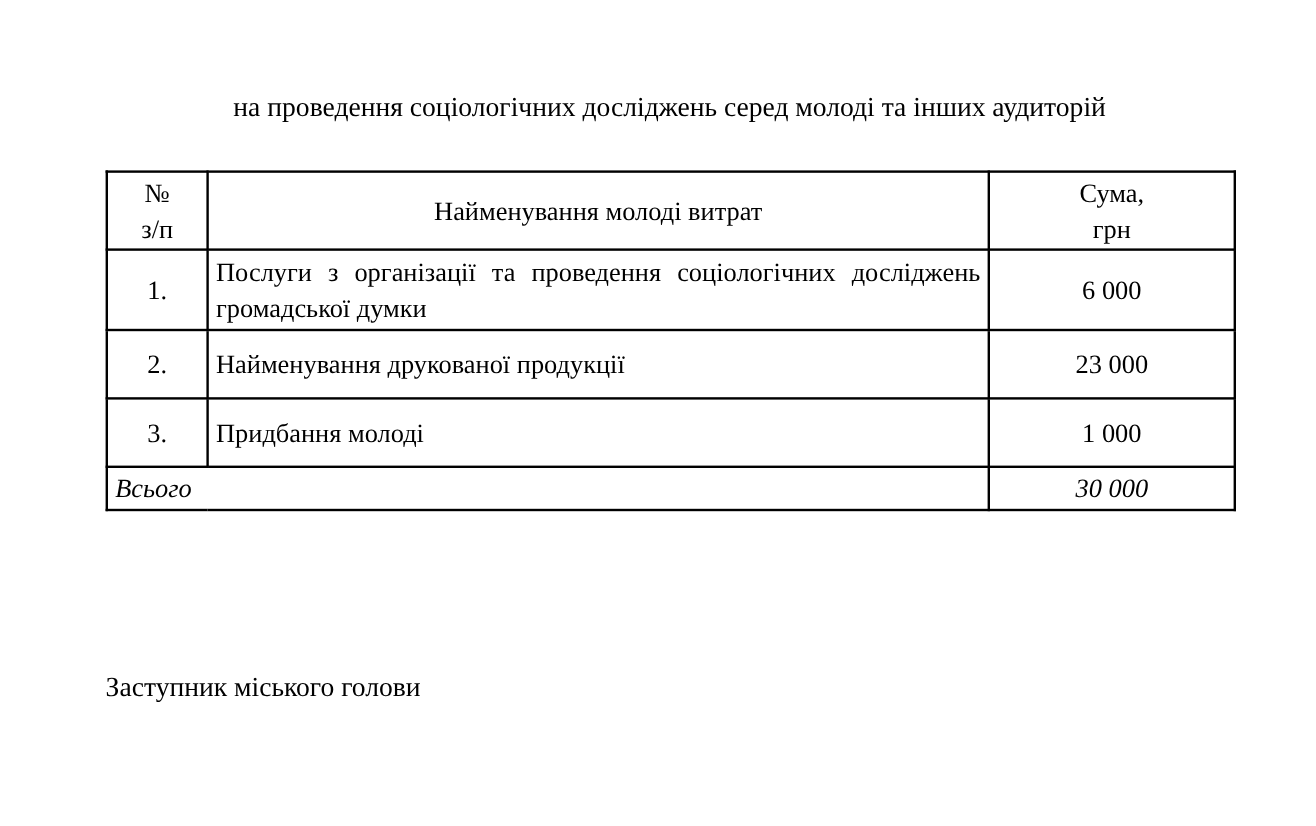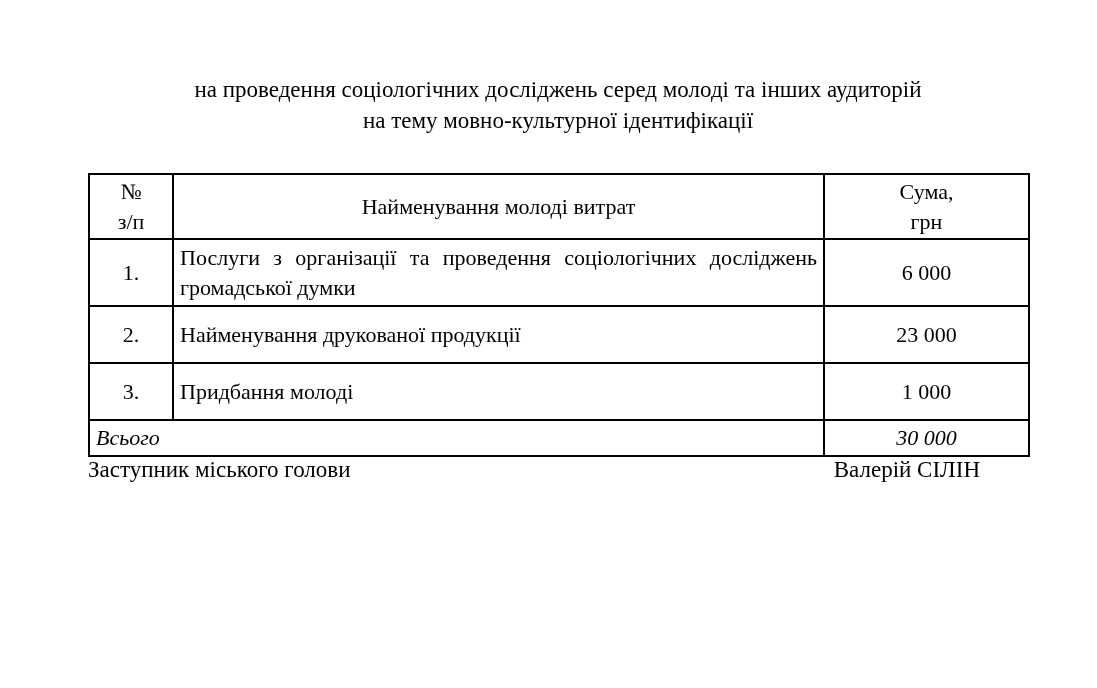--- a/index.html
+++ b/index.html
@@ -54,37 +54,37 @@
   tr.row-item-1   { height: 67px; }
   tr.row-item-2   { height: 57px; }
   tr.row-item-3   { height: 57px; }
   tr.row-total    { height: 33px; font-style: italic; }
   .total-label {
     text-align: left;
     padding-left: 6px;
   }
   .two-line span { display: block; }
   .signature-row {
+    margin-top: 134px;
     display: flex;
     justify-content: space-between;
     align-items: baseline;
     font-size: 23px;
   }
   .signature-name {
     padding-right: 48px;
   }
 </style>
 </head>
 <body>
 
 <div class="page">
 
   <div class="title-block">
     <div>на проведення соціологічних досліджень серед молоді та інших аудиторій</div>
-    <div>на тему мовно-культурної ідентифікації</div>
   </div>
 
   <table class="expense-table">
     <colgroup>
       <col class="c-num">
       <col class="c-name">
       <col class="c-sum">
     </colgroup>
     <tbody>
       <tr class="row-header">
@@ -119,16 +119,15 @@
 
       <tr class="row-total">
         <td class="total-label" colspan="2">Всього</td>
         <td class="cell-center">30 000</td>
       </tr>
     </tbody>
   </table>
 
   <div class="signature-row">
     <span class="signature-position">Заступник міського голови</span>
-    <span class="signature-name">Валерій СІЛІН</span>
   </div>
 
 </div>
 
 </body></html>

